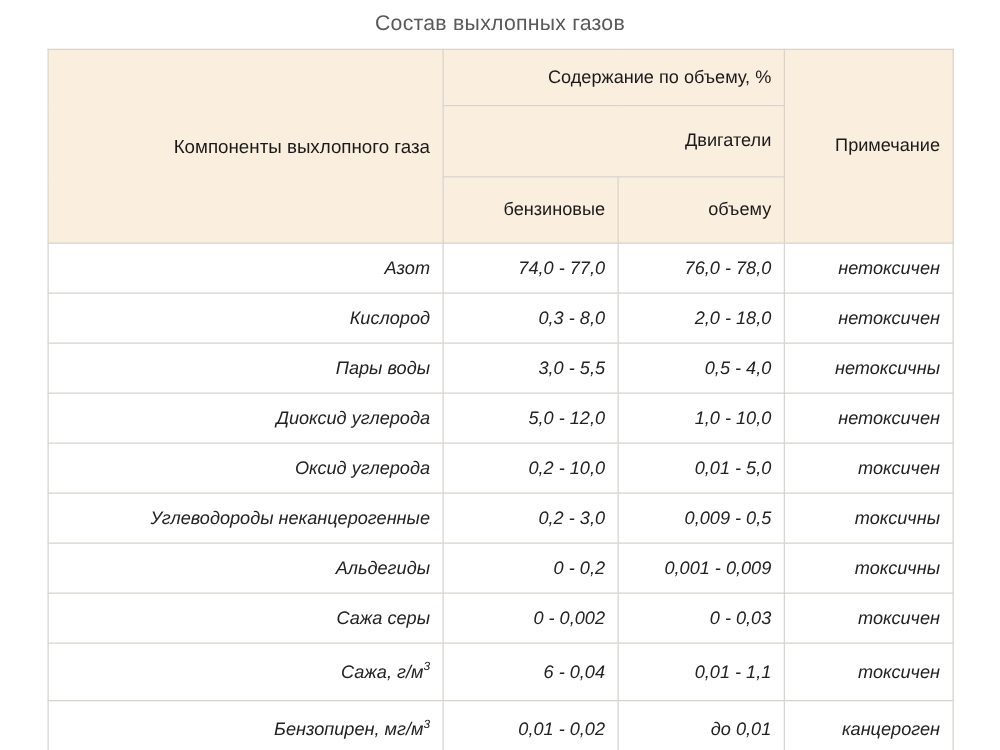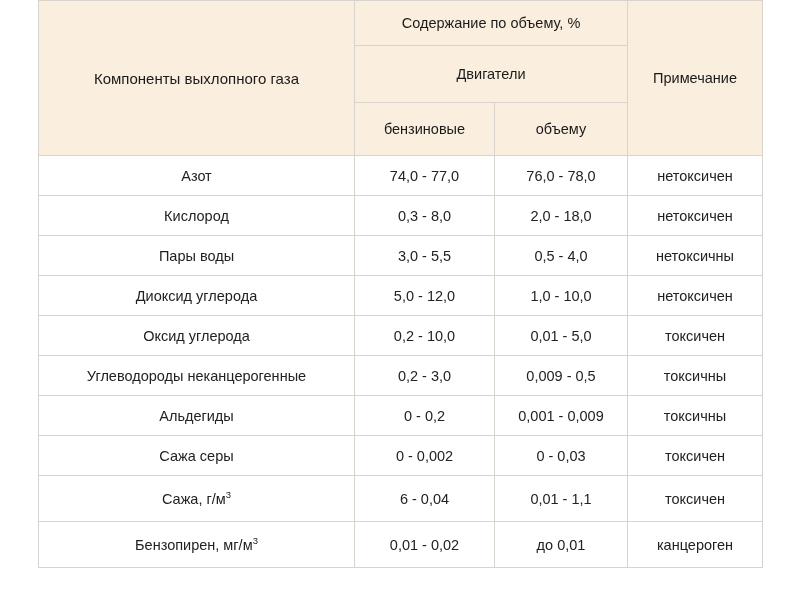--- a/index.html
+++ b/index.html
@@ -31,21 +31,21 @@
   table.gas {
     border-collapse: collapse;
     width: 724px;
     table-layout: fixed;
     font-size: 14.5px;
     color: #222222;
   }
   table.gas td, table.gas th {
     border: 1px solid #d8d4cd;
     padding: 0 10px;
-    text-align: center;
+    text-align: right;
     vertical-align: middle;
     font-weight: normal;
   }
   .hdr {
     background: #faeede;
     font-weight: bold;
     color: #1a1a1a;
   }
   .hdr-comp {
     height: 152px;
@@ -59,39 +59,41 @@
     height: 56px;
   }
   .hdr-sub {
     height: 52px;
   }
   .hdr-note {
     height: 152px;
   }
   tbody tr td {
     height: 39px;
+    font-style: italic;
   }
   tbody tr.tall td {
     height: 45px;
   }
   .c-name { width: 316px; }
   .c-benz { width: 140px; }
   .c-diz  { width: 133px; }
   .c-note { width: 135px; }
   sup {
     font-size: 9.5px;
     vertical-align: super;
     line-height: 0;
   }
 </style>
 </head>
 <body>
 
 <div id="page">
 
+  <div class="title">Состав выхлопных газов</div>
 
   <div class="table-wrap">
     <table class="gas">
       <colgroup>
         <col class="c-name">
         <col class="c-benz">
         <col class="c-diz">
         <col class="c-note">
       </colgroup>
       <thead>

